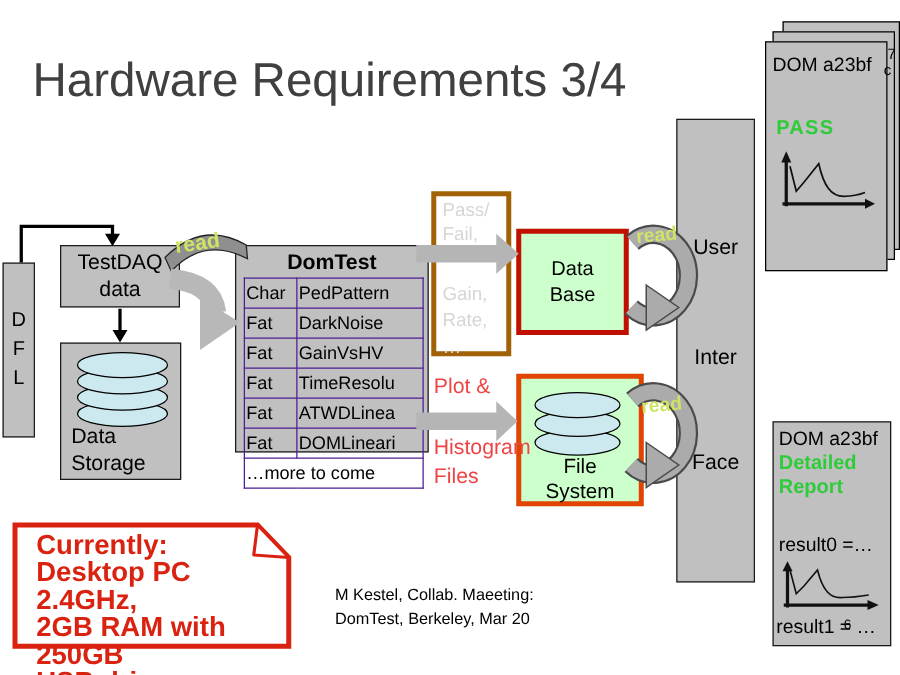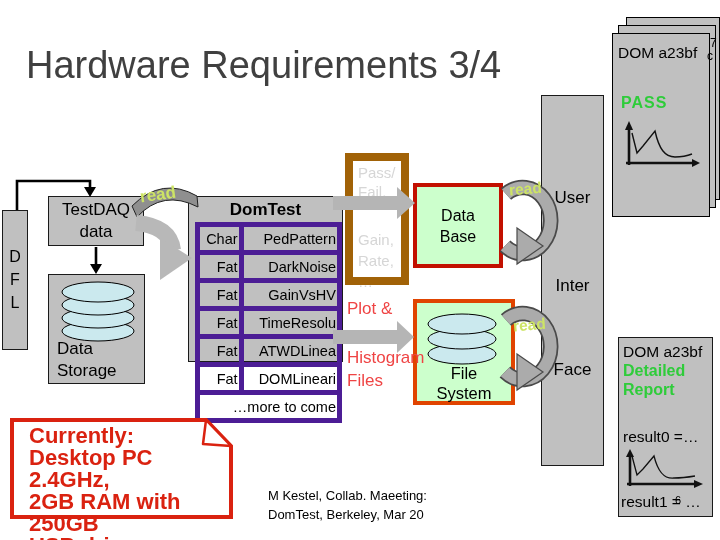--- a/index.html
+++ b/index.html
@@ -12,25 +12,25 @@
   #dfl{left:2px;top:210px;width:26px;height:140px;display:flex;flex-direction:column;
        align-items:center;justify-content:center;gap:5px;font-size:16px;z-index:10;}
   #testdaq{left:48px;top:196px;width:96px;height:50px;display:flex;flex-direction:column;
        align-items:center;justify-content:center;font-size:17px;line-height:22px;z-index:10;}
   #storage{left:48px;top:274px;width:97px;height:110px;z-index:10;}
   #storage .lbl{position:absolute;left:8px;font-size:17px;}
   
   #domtest{left:188px;top:196px;width:155px;height:166px;z-index:10;}
   #dt-title{position:absolute;left:0;top:3px;width:100%;text-align:center;font-weight:bold;font-size:17px;}
   #dt-table{position:absolute;left:6px;top:25px;border-collapse:collapse;font-size:14.5px;}
-  #dt-table td{border:5px solid #4c1d95;height:23px;text-align:right;padding:0 1px;}
+  #dt-table td{border:1px solid #4c1d95;height:23px;text-align:left;padding:0 1px;}
   #dt-table td.c1{width:39px;}
   #dt-table td.c2{width:98px;}
   
-  #passfail{left:345px;top:153px;width:64px;height:132px;background:#fff;border:8px solid #a16207;
+  #passfail{left:345px;top:153px;width:64px;height:132px;background:#fff;border:4px solid #a16207;
        box-sizing:border-box;color:#d6d6d6;font-size:15px;z-index:5;}
   #passfail div{position:absolute;left:5px;}
   .faint{position:absolute;color:#ef4444;font-size:17px;z-index:30;white-space:nowrap;}
   
   #database{left:413px;top:183px;width:90px;height:85px;background:#ccffcc;border:4px solid #c21000;
        box-sizing:border-box;display:flex;flex-direction:column;align-items:center;justify-content:center;
        font-size:16px;line-height:21px;z-index:10;position:absolute;}
   #filesystem{left:413px;top:299px;width:102px;height:106px;background:#ccffcc;border:4px solid #e04400;
        box-sizing:border-box;z-index:10;position:absolute;}
   #filesystem .lbl{position:absolute;width:100%;text-align:center;font-size:16.5px;}
@@ -49,21 +49,21 @@
   #report{left:618px;top:337px;width:95px;height:180px;z-index:10;}
   #report div{position:absolute;left:4px;white-space:nowrap;}
   #report .black{font-size:15.5px;}
   #report .green{font-size:16px;font-weight:bold;color:#2ecc3a;}
   #pagenum{left:675px;top:494px;font-size:11px;z-index:50;}
   
   #note{left:9px;top:417px;width:226px;height:104px;z-index:20;}
   #note-text{position:absolute;left:20px;top:8px;font-size:22px;font-weight:bold;
        color:#da2210;line-height:22px;z-index:21;}
   
-  #footer{left:268px;top:486px;font-size:13px;line-height:19px;z-index:10;}
+  #footer{left:268px;top:466px;font-size:13px;line-height:19px;z-index:10;}
   
   .readlbl{position:absolute;font-size:15.5px;font-weight:bold;color:#cde465;z-index:50;white-space:nowrap;}
   #read1{left:140px;top:185px;transform:rotate(-8deg);font-size:17px;}
   #read2{left:509px;top:180px;transform:rotate(-5deg);}
   #read3{left:513px;top:316px;transform:rotate(-5deg);}
   #arrows{left:0;top:0;width:720px;height:540px;z-index:40;pointer-events:none;}
 </style>
 </head>
 <body>
 

